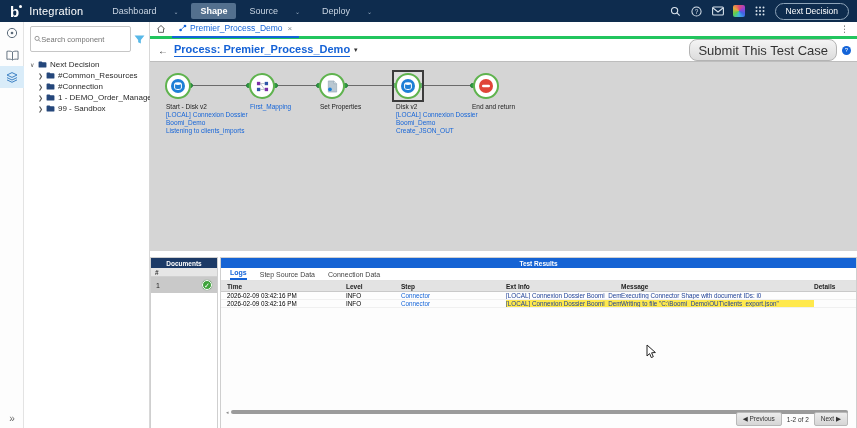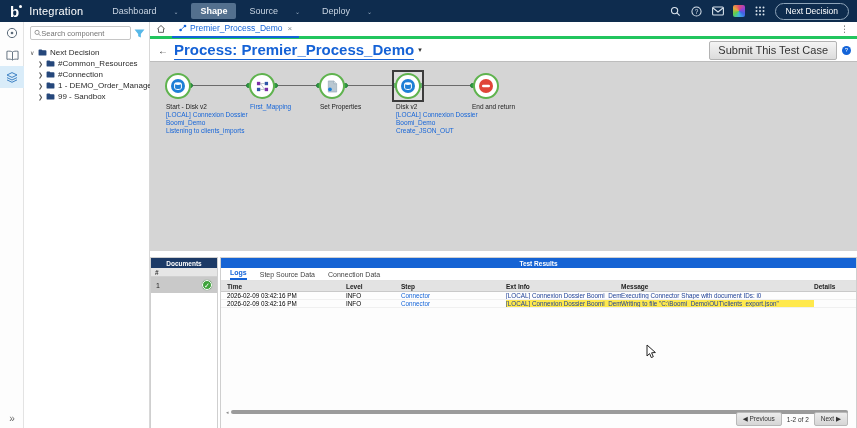--- a/index.html
+++ b/index.html
@@ -23,41 +23,41 @@
 
   
   .rail { position:absolute; left:0; top:22px; width:24px; bottom:0; background:#fdfdfd; border-right:1px solid #e3e3e3; }
   .rail-btn { width:24px; height:22px; display:flex; align-items:center; justify-content:center; color:#5c6b7a; cursor:pointer; }
   .rail-btn.selected { background:#d9ecf9; }
   .rail-expand { position:absolute; left:0; bottom:4px; width:24px; text-align:center; font-size:10px; color:#666; cursor:pointer; }
 
   
   .cpanel { position:absolute; left:24px; top:22px; width:126px; bottom:0; background:#fff; border-right:1px solid #d8d8d8; }
   .search-row { display:flex; align-items:center; gap:3px; padding:4px 4px 3px 6px; }
-  .search-box { flex:1; display:flex; align-items:center; border:1px solid #c6c6c6; border-radius:2px; height:14px; padding:0 3px; background:#fff; }
+  .search-box { flex:1; display:flex; align-items:center; border:1px solid #c6c6c6; border-radius:2px; height:26px; padding:0 3px; background:#fff; }
   .search-box input { border:none; outline:none; width:100%; font-size:7.5px; font-family:"Liberation Sans",sans-serif; color:#333; background:transparent; }
   .tree { margin-top:4px; font-size:8px; color:#2b2b2b; }
   .tree-row { display:flex; align-items:center; gap:3px; height:11px; padding-left:6px; cursor:pointer; white-space:nowrap; }
   .tree-row.child { padding-left:14px; }
   .tw { font-size:6px; color:#555; width:5px; }
   .folder-ic { flex:0 0 auto; }
 
   
   .content-top { position:absolute; left:150px; top:22px; right:0; height:39px; background:#fff; }
   .tabbar { height:17px; display:flex; align-items:center; border-bottom:3px solid #22c55e; }
   .home-btn { width:22px; display:flex; justify-content:center; color:#555; cursor:pointer; }
   .proc-tab { display:flex; align-items:center; gap:3px; height:17px; padding:0 7px; border-bottom:2px solid #1464d8; color:#1464d8; font-size:8.5px; cursor:pointer; }
   .tab-close { color:#7f8b96; font-size:8px; margin-left:2px; cursor:pointer; }
   .overflow-dots { margin-left:auto; margin-right:8px; color:#555; font-size:9px; letter-spacing:0; cursor:pointer; }
   .title-row { height:22px; display:flex; align-items:center; padding-left:8px; }
   .back-arrow { font-size:10px; color:#333; margin-right:6px; cursor:pointer; }
-  .proc-title { font-size:15px; font-weight:600; color:#1562d6; border-bottom:1px solid #1562d6; padding-bottom:1px; cursor:pointer; }
+  .proc-title { font-size:11px; font-weight:600; color:#1562d6; border-bottom:1px solid #1562d6; padding-bottom:1px; cursor:pointer; }
   .title-caret { font-size:7px; color:#333; margin-left:4px; }
   .title-right { margin-left:auto; display:flex; align-items:center; gap:5px; margin-right:6px; }
-  .submit-btn { font-size:11px; color:#333; background:linear-gradient(#f4f4f4,#dcdcdc); border:1px solid #b3b3b3; border-radius:2px; padding:2.5px 8px; cursor:pointer; white-space:nowrap; }
+  .submit-btn { font-size:13px; color:#333; background:linear-gradient(#f4f4f4,#dcdcdc); border:1px solid #b3b3b3; border-radius:8px; padding:2.5px 8px; cursor:pointer; white-space:nowrap; }
   .info-dot { width:9px; height:9px; border-radius:50%; background:#1464d8; color:#fff; font-size:6px; display:flex; align-items:center; justify-content:center; cursor:pointer; }
 
   
   .canvas { position:absolute; left:150px; top:61px; width:707px; height:190px; background:#d5d5d5; border-top:1px solid #bdbdbd; }
   .flow-line { position:absolute; left:28px; top:23px; width:308px; height:0; border-top:1.2px solid #6b6b6b; }
   .cdot { position:absolute; width:5px; height:5px; border-radius:50%; background:#2e9e44; border:1px solid #217a33; top:21px; }
   .node { position:absolute; width:26px; height:26px; top:11px; border-radius:50%; background:#fff; border:2.5px solid #5fb34e; display:flex; align-items:center; justify-content:center; cursor:pointer; }
   .sel-box { position:absolute; width:32px; height:32px; top:8px; border:2px solid #3c3c3c; background:rgba(255,255,255,.25); }
   .shape-label { position:absolute; top:41px; font-size:6.5px; line-height:8px; white-space:nowrap; color:#222; }
   .shape-label .blue { color:#1464d8; }

